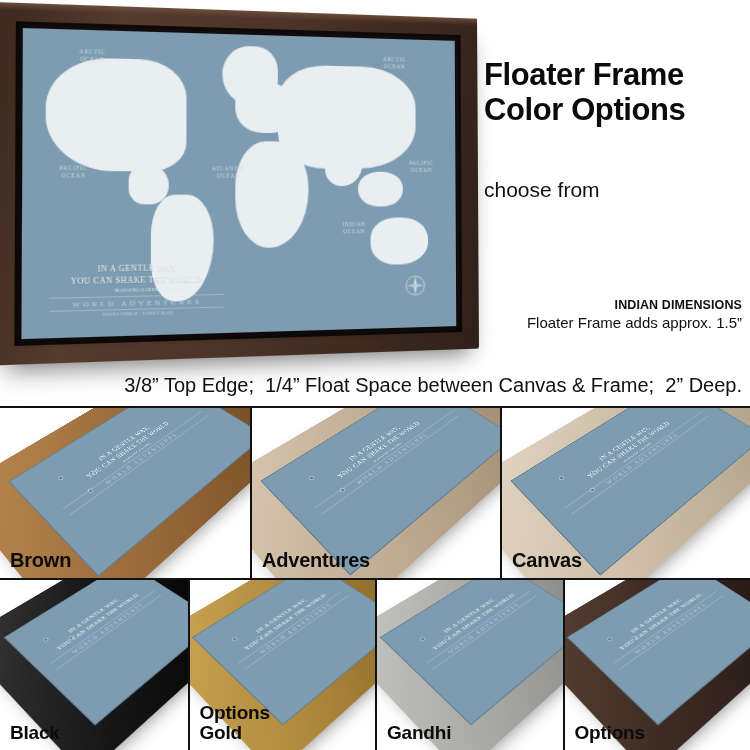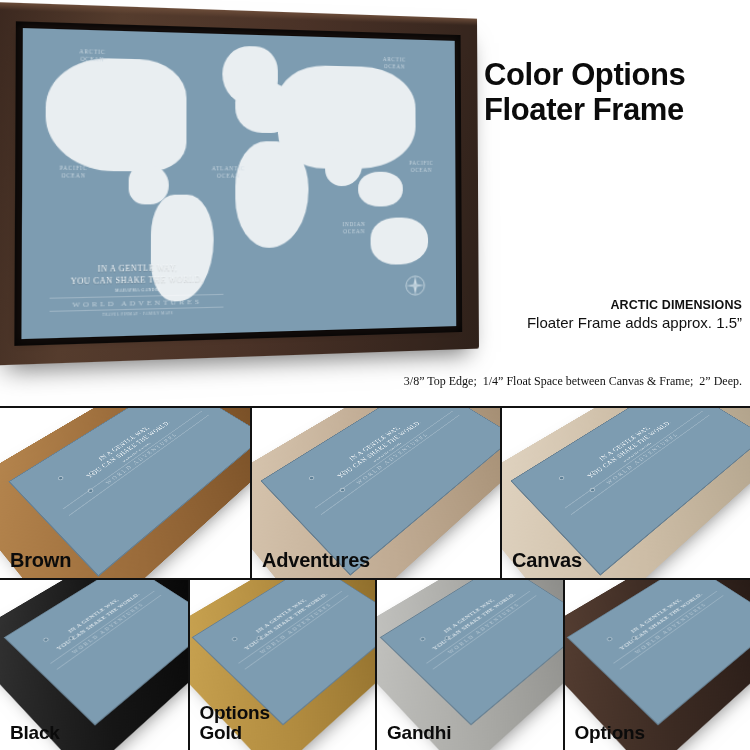--- a/index.html
+++ b/index.html
@@ -99,21 +99,21 @@
 
   
   .dims{
     position:absolute; right:8px; top:298px; width:470px;
     text-align:right; color:#111;
   }
   .dims-head{ font-size:12.5px; font-weight:bold; letter-spacing:.1px; }
   .dims-line{ font-size:15px; line-height:1.45; }
   .dims-last{
     position:absolute; right:8px; top:374px; width:742px;
-    text-align:right; font-size:12px; color:#111; white-space:pre;font-family:Liberation Serif, serif;
+    text-align:right; font-size:20px; color:#111; white-space:pre;
   }
 
   
   .grid-top{
     position:absolute; left:0; top:406px; width:750px; height:172px;
     display:flex;
   }
   .grid-bottom{
     position:absolute; left:0; top:578px; width:750px; height:172px;
     display:flex;
@@ -216,28 +216,29 @@
           <div class="quote-l2">You Can Shake the World.</div>
           <div class="quote-attr">Mahatma Gandhi</div>
           <div class="quote-title">World Adventures</div>
           <div class="quote-sub">Travel Pinmap  ·  Family Maps</div>
         </div>
       </div>
     </div>
   </div>
 
   <div class="title">
+    <div>Floater Frame</div>
     <div>Color Options</div>
-    <div>Floater Frame</div>
   </div>
   <div class="subtitle">
+    <div>choose from</div>
   </div>
 
   <div class="dims">
-    <div class="dims-head">ARCTIC DIMENSIONS</div>
+    <div class="dims-head">INDIAN DIMENSIONS</div>
     <div class="dims-line">Floater Frame adds approx. 1.5”</div>
   </div>
   <div class="dims-last">3/8” Top Edge;  1/4” Float Space between Canvas &amp; Frame;  2” Deep.</div>
 </div>
 
 <div class="grid-top">
 
   <div class="swatch">
     <div class="corner">
       <div class="moulding" style="background:linear-gradient(128deg,#bb8b52 0%,#9a6b3a 46%,#6d4620 100%);"></div>

